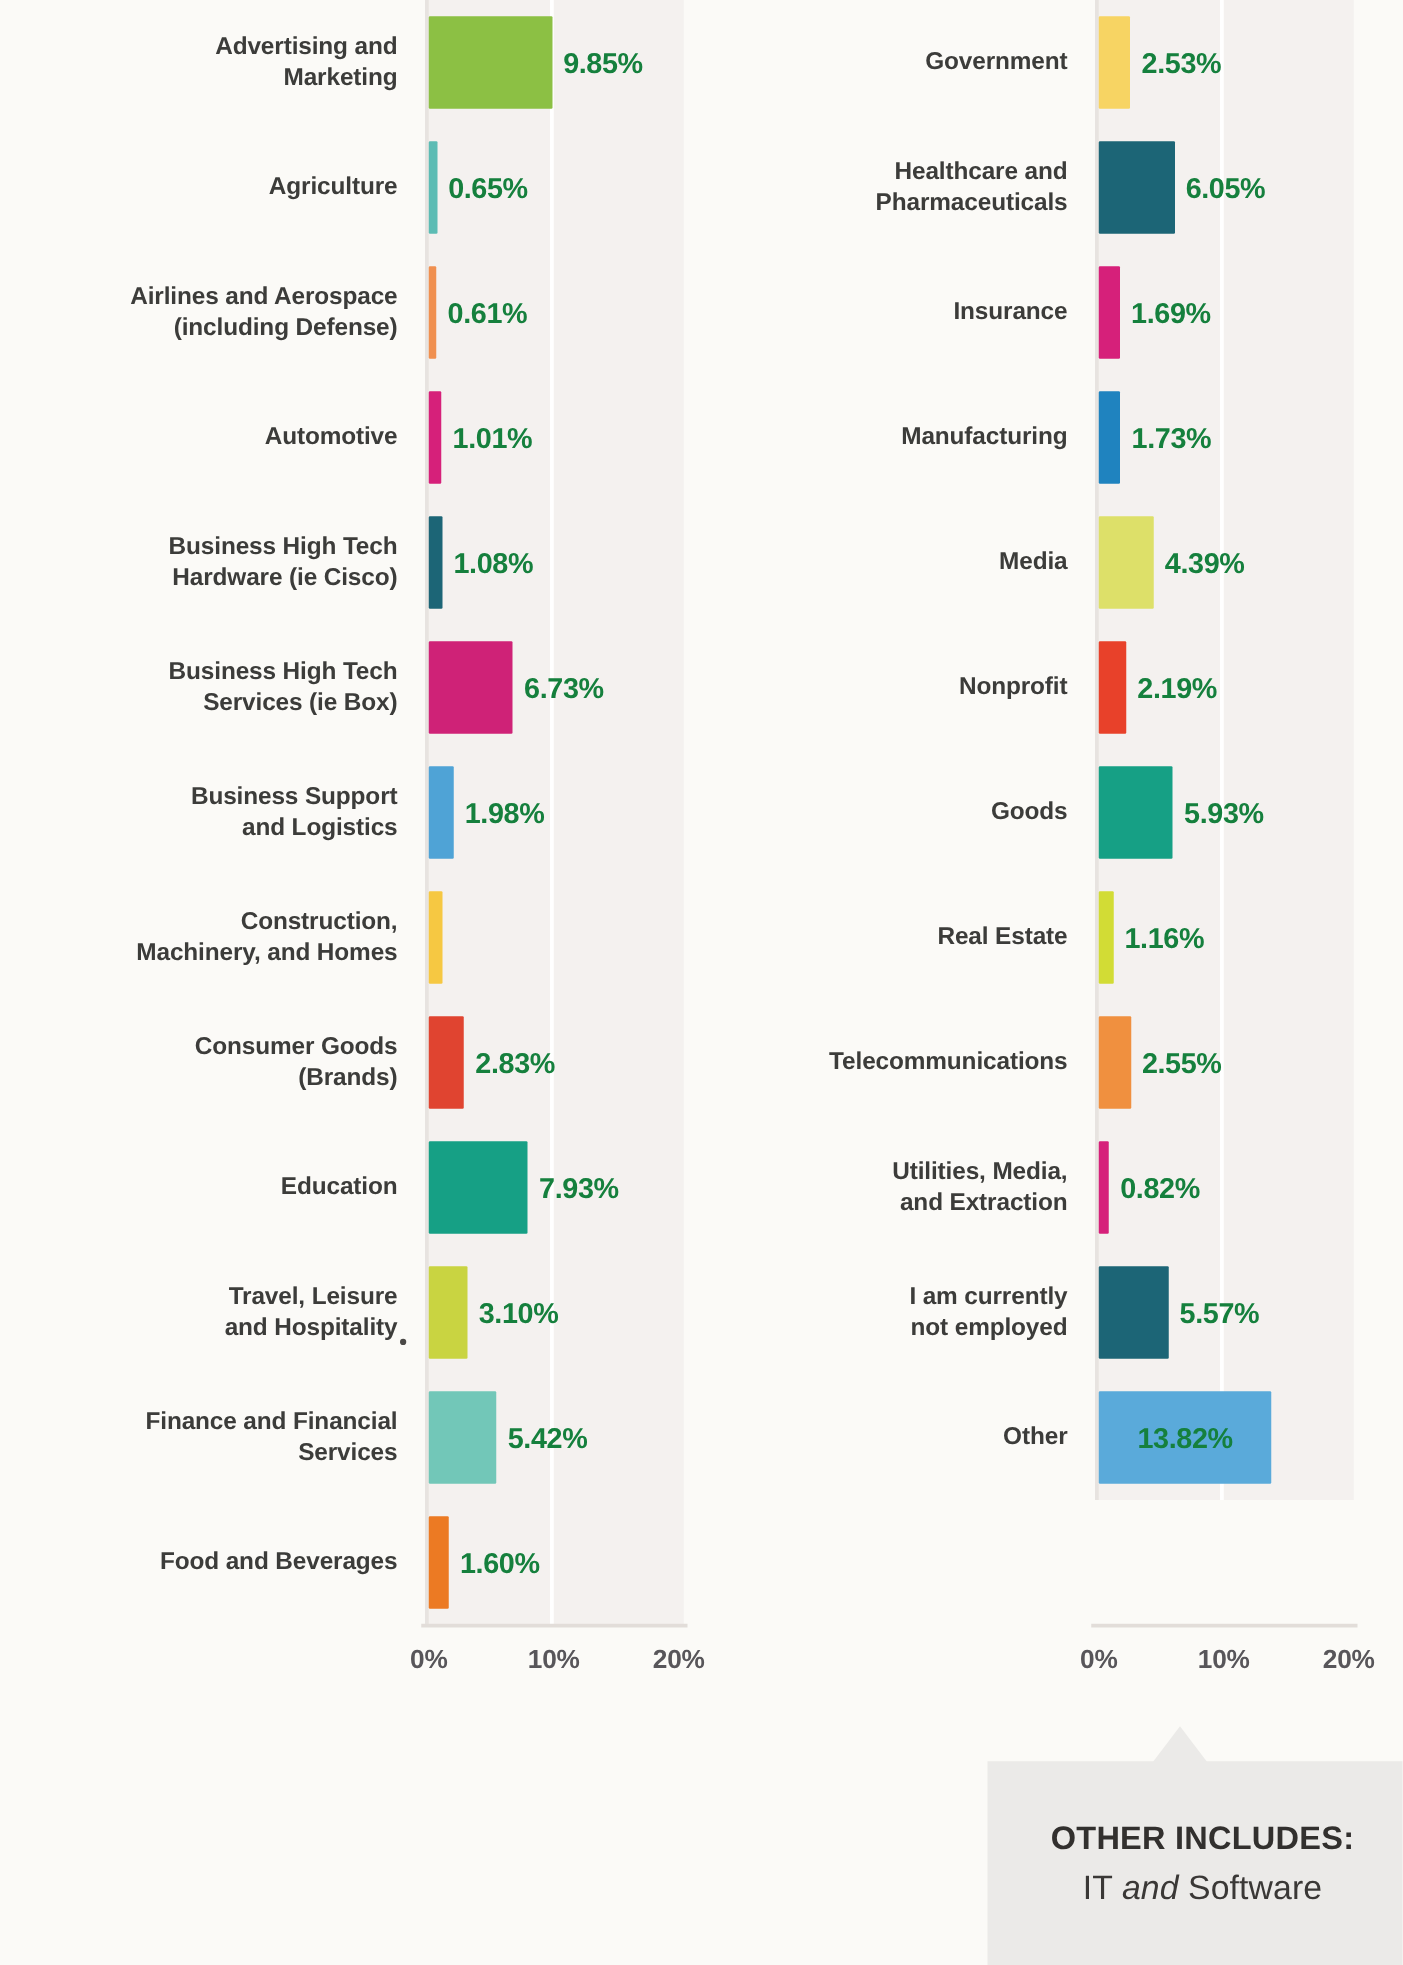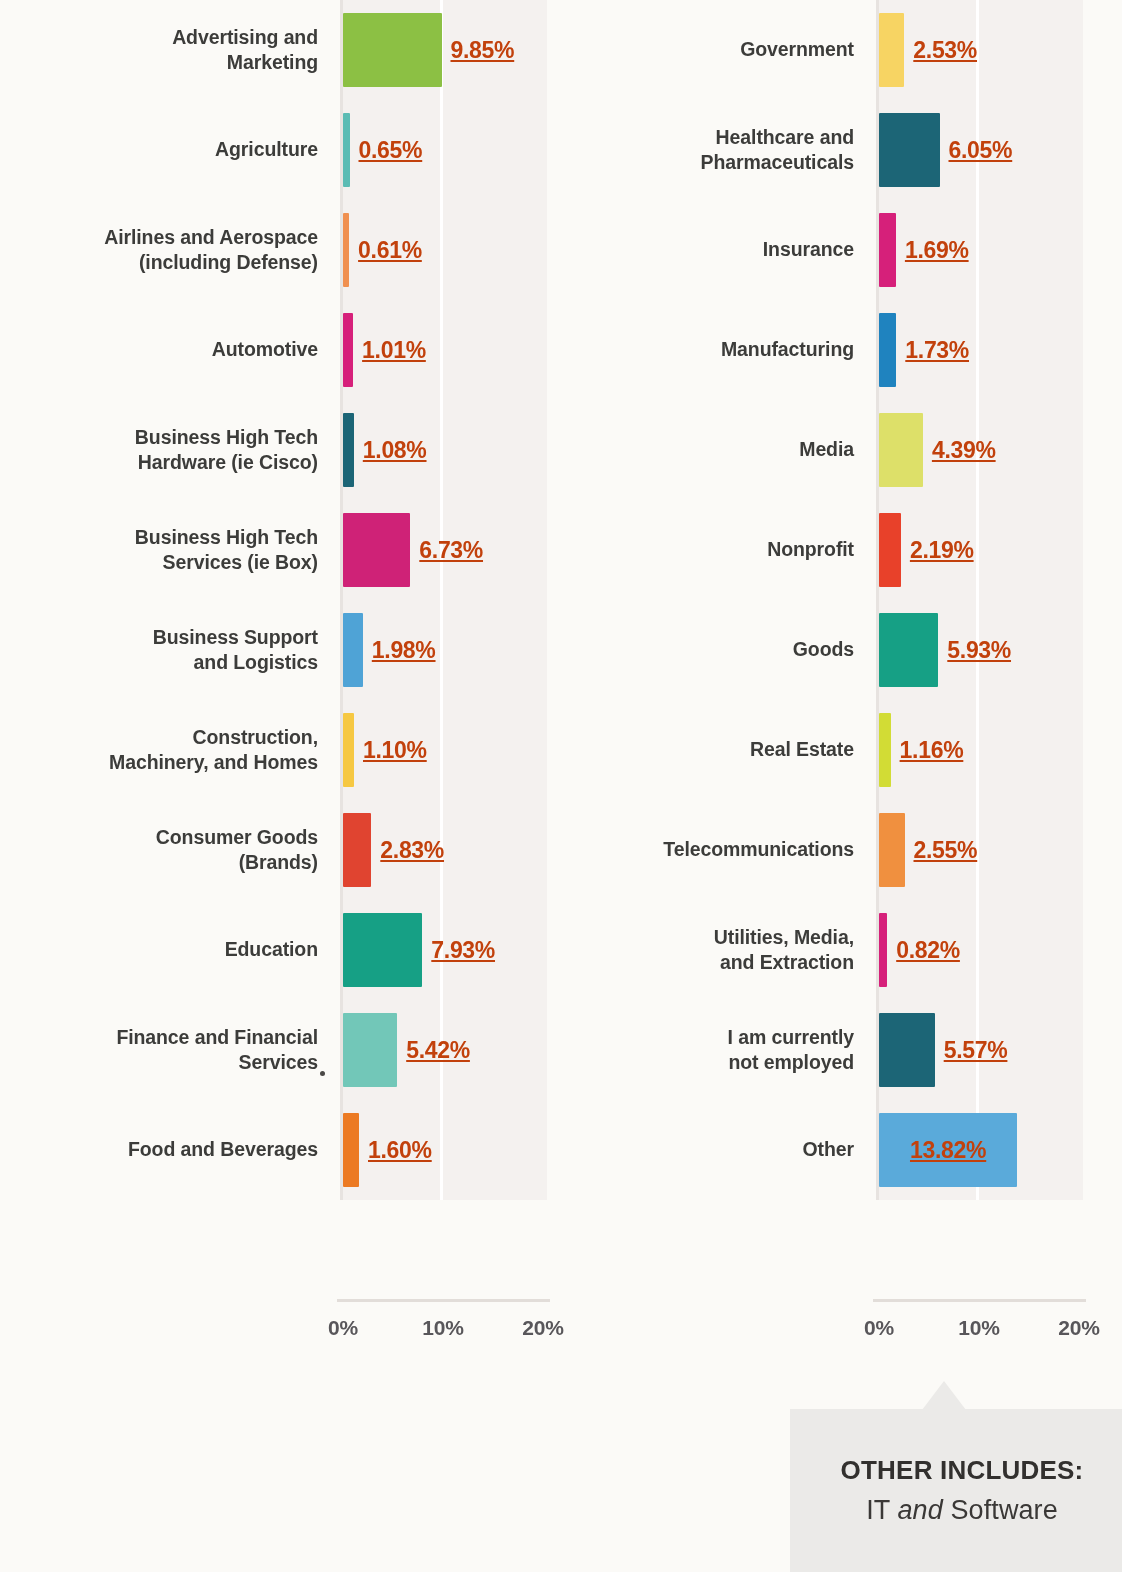--- a/index.html
+++ b/index.html
@@ -96,25 +96,24 @@
   }
 
   .bar-value {
     position: absolute;
     top: 0;
     height: 100px;
     display: flex;
     align-items: center;
     font-size: 23px;
     font-weight: bold;
-    color: #c2410c;
+    color: #15803d;
     z-index: 3;
     white-space: nowrap;
     letter-spacing: -0.3px;
-    text-decoration: underline;
   }
   .bar-value.outside { padding-left: 9px; }
   .bar-value.inside  { justify-content: center; }
 
   
   .axis {
     position: absolute;
     left: 315px;
     top: 1300px;
     width: 207px;
@@ -244,36 +243,43 @@
         <div class="plot">
           <div class="bar" style="width: 19.8px; background: rgb(79, 163, 214);"></div>
           <div class="bar-value outside" style="left: 22.8px;">1.98%</div>
         </div>
       </div>
       <div class="row">
         <div class="cat-label">Construction,
 Machinery, and Homes</div>
         <div class="plot">
           <div class="bar" style="width: 11px; background: rgb(246, 200, 66);"></div>
-          <div class="bar-value outside" style="left: 14px;">1.10%</div>
         </div>
       </div>
       <div class="row">
         <div class="cat-label">Consumer Goods
 (Brands)</div>
         <div class="plot">
           <div class="bar" style="width: 28.3px; background: rgb(224, 68, 48);"></div>
           <div class="bar-value outside" style="left: 31.3px;">2.83%</div>
         </div>
       </div>
       <div class="row">
         <div class="cat-label">Education</div>
         <div class="plot">
           <div class="bar" style="width: 79.3px; background: rgb(22, 160, 133);"></div>
           <div class="bar-value outside" style="left: 82.3px;">7.93%</div>
+        </div>
+      </div>
+      <div class="row">
+        <div class="cat-label">Travel, Leisure
+and Hospitality</div>
+        <div class="plot">
+          <div class="bar" style="width: 31px; background: rgb(201, 212, 65);"></div>
+          <div class="bar-value outside" style="left: 34px;">3.10%</div>
         </div>
       </div>
       <div class="row">
         <div class="cat-label">Finance and Financial
 Services</div>
         <div class="plot">
           <div class="bar" style="width: 54.2px; background: rgb(114, 199, 184);"></div>
           <div class="bar-value outside" style="left: 57.2px;">5.42%</div>
         </div>
       </div>

